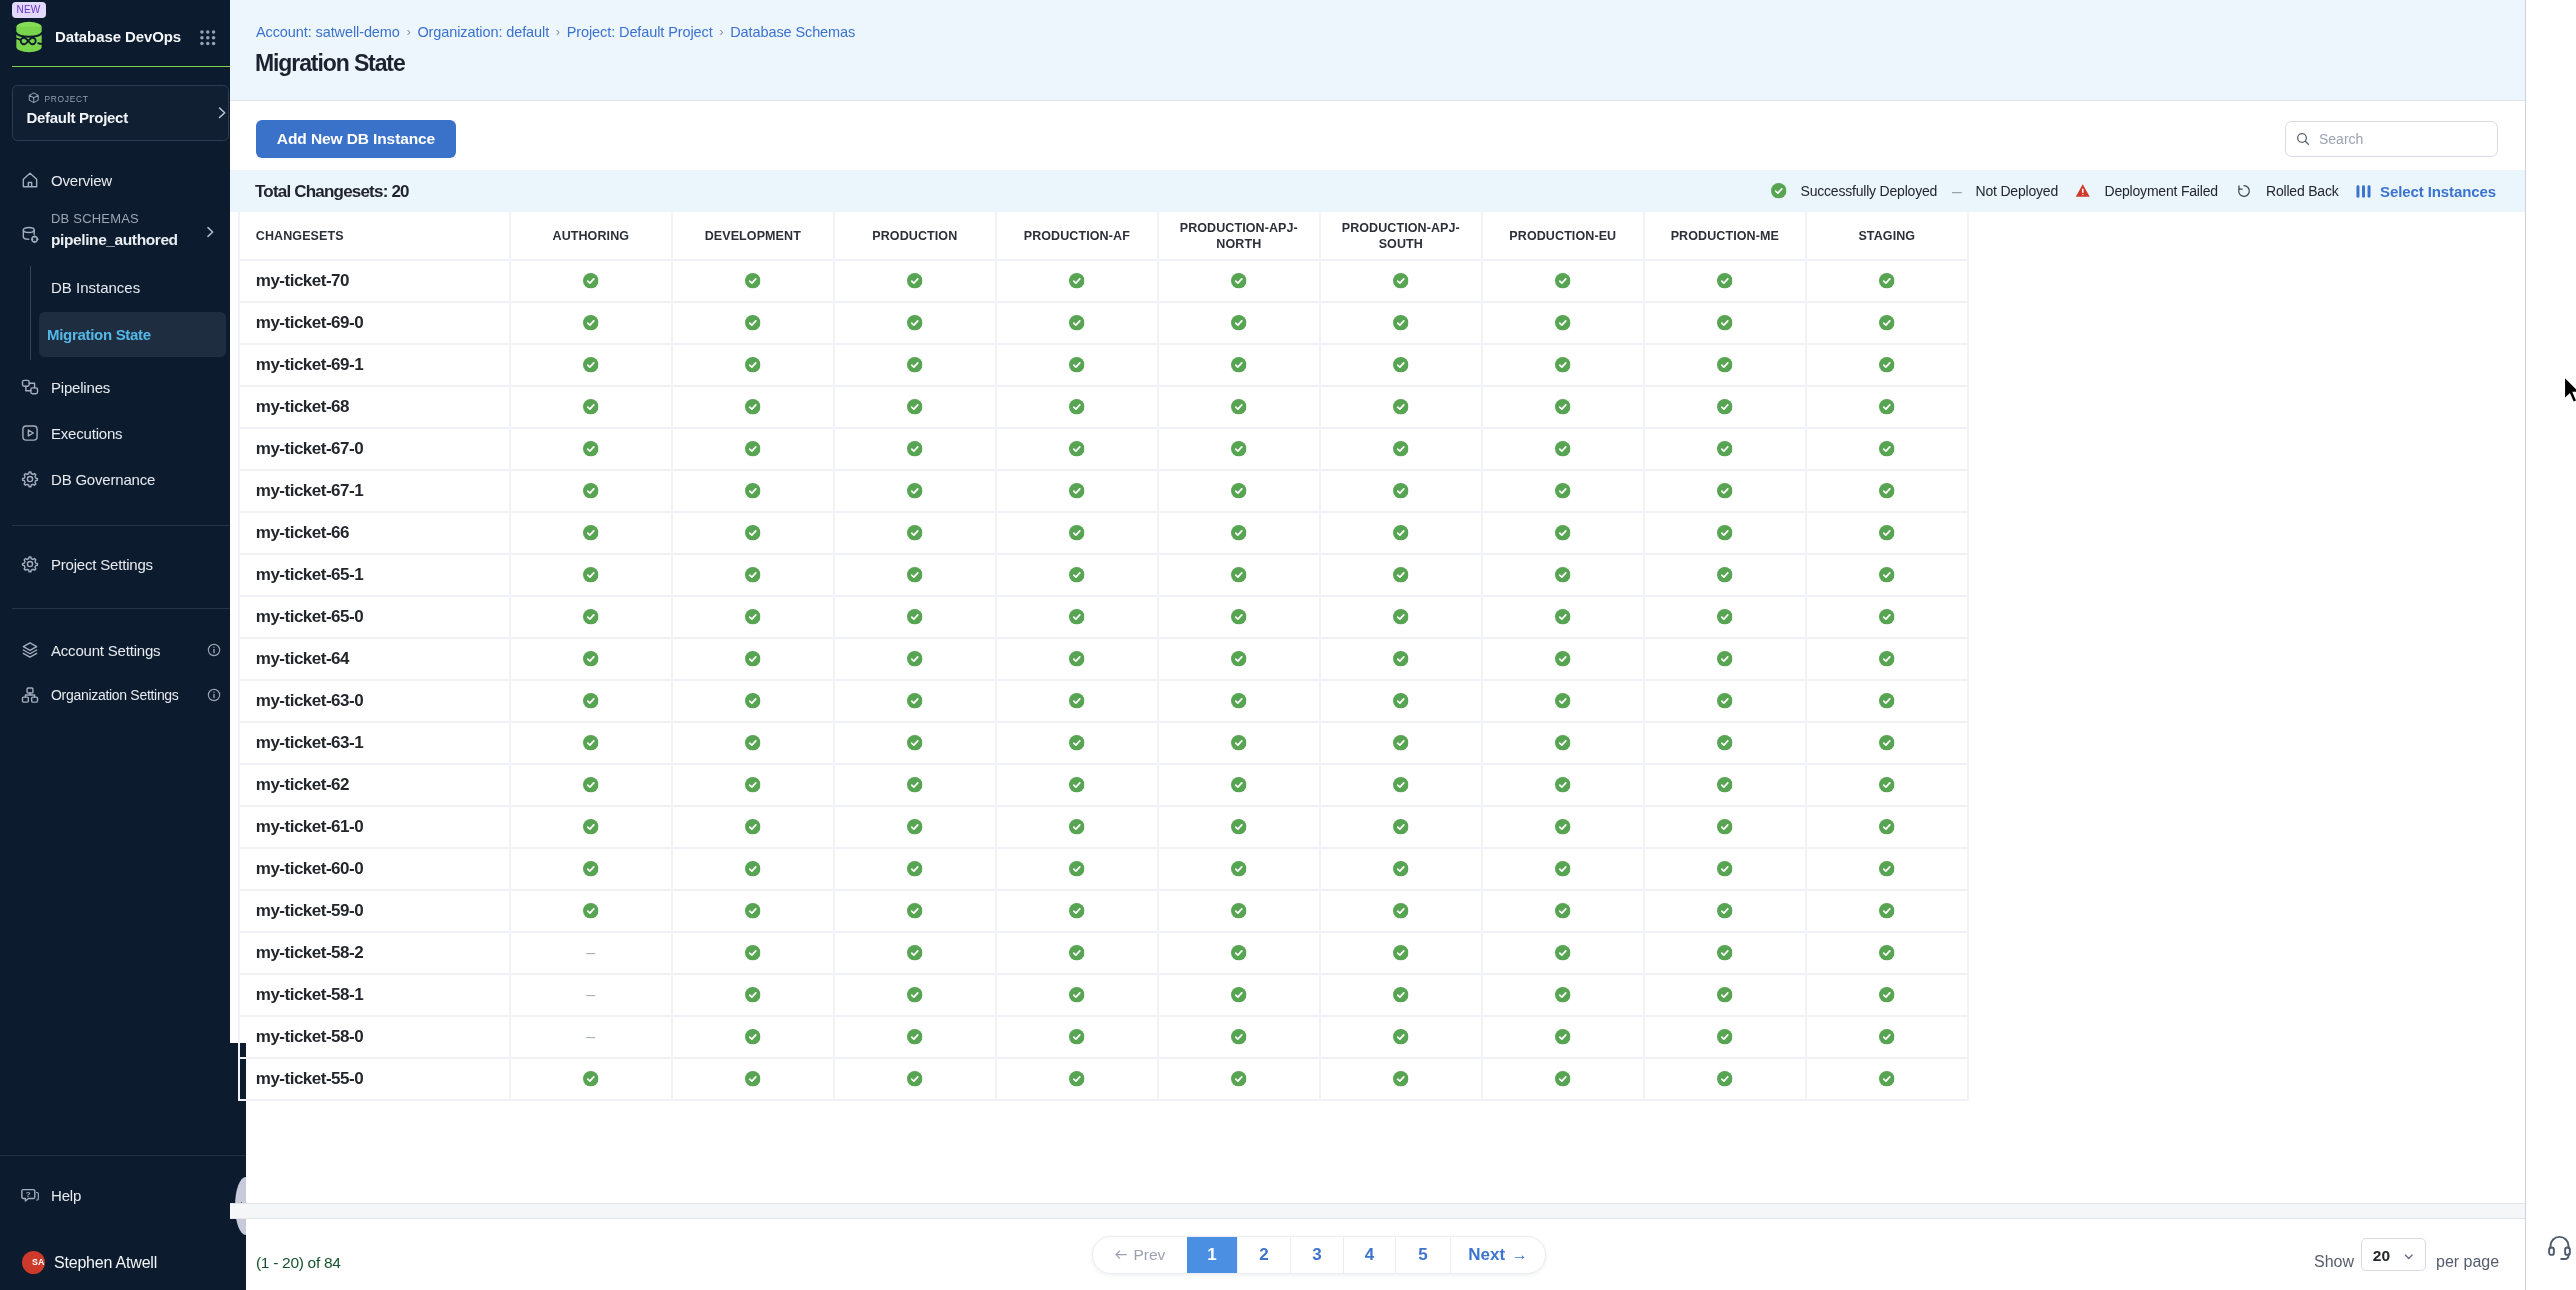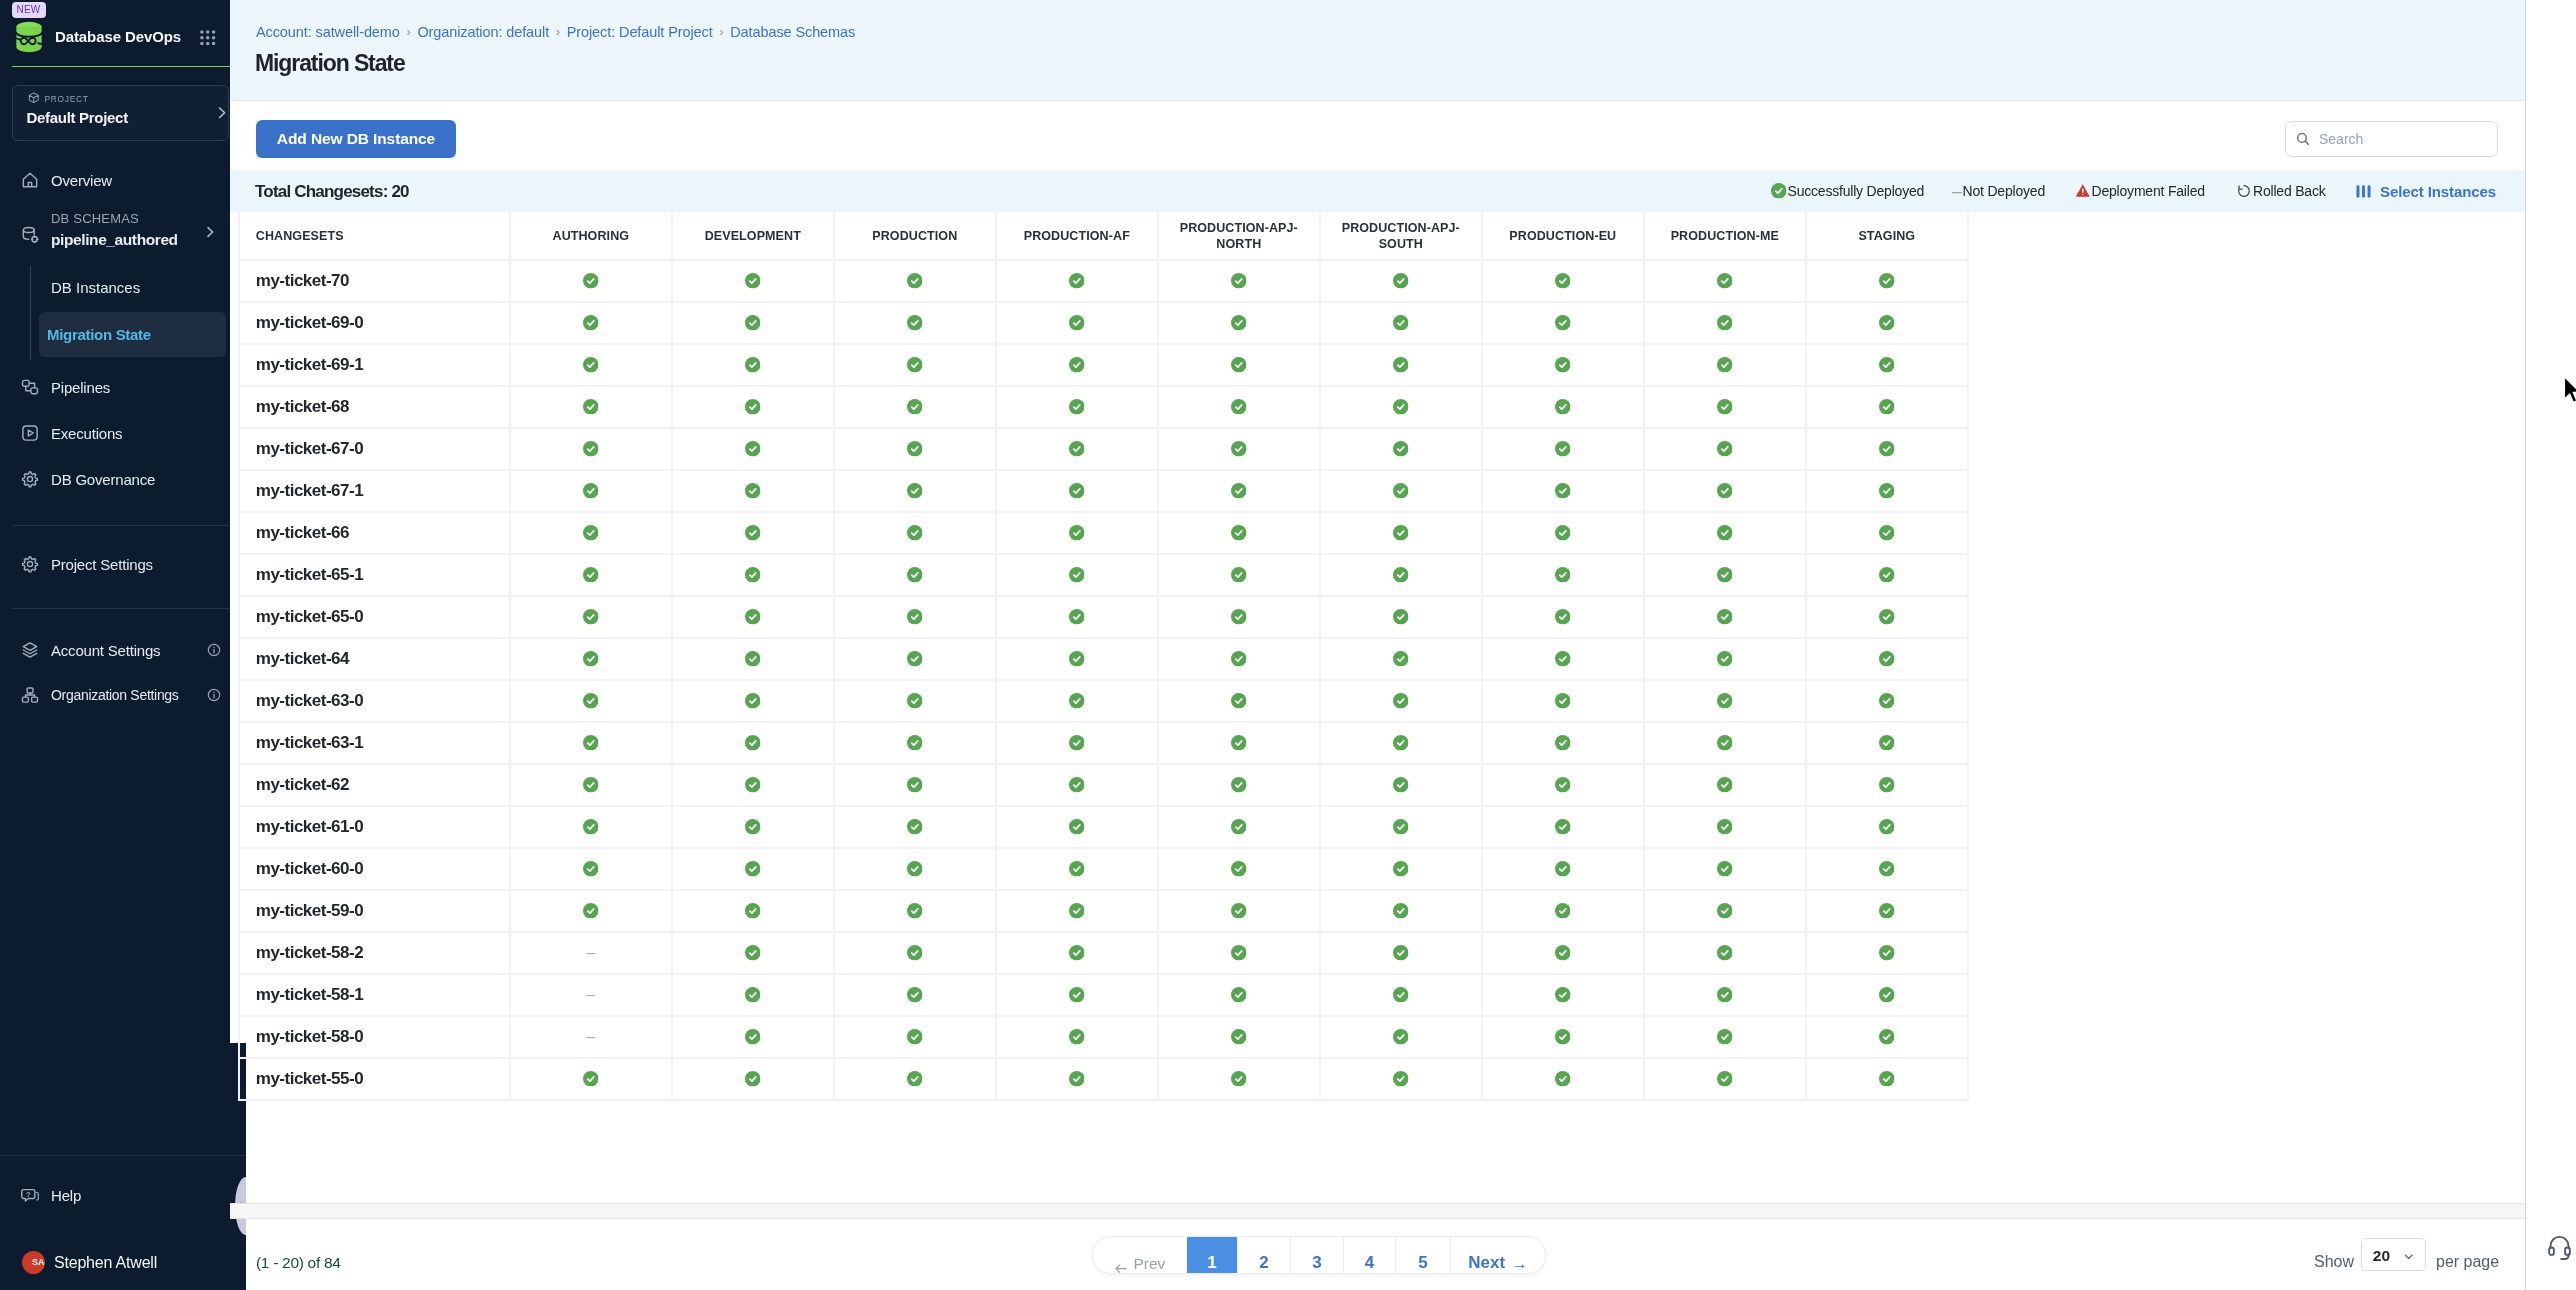--- a/index.html
+++ b/index.html
@@ -23,35 +23,35 @@
 #main{position:absolute;left:230px;top:0;width:2330px;height:1043px;background:#fff}
 #hband{position:absolute;left:0;top:0;width:2295px;height:101px;background:#edf6fd;border-bottom:1.3px solid #e3e7eb}
 #crumb{position:absolute;left:26px;top:23.6px;font-size:14.5px;color:#3b72ce;letter-spacing:-0.1px;white-space:nowrap}
 #crumb .gt{color:#8b93a7;font-size:13px;padding:0 6.7px;position:relative;top:-0.7px}
 #title{position:absolute;left:25px;top:50px;font-size:23px;font-weight:bold;color:#1d2130;letter-spacing:-1.1px}
 #btn{position:absolute;left:26px;top:120px;width:200px;height:38px;border-radius:6px;background:#3b72c9;color:#fff;font-size:15.5px;font-weight:bold;text-align:center;line-height:38px;letter-spacing:-0.1px}
 #search{position:absolute;left:2055px;top:121px;width:213px;height:36px;border-radius:6.7px;border:1.3px solid #d8dae3;background:#fff}
 #search span{position:absolute;left:33px;top:8.8px;font-size:14px;color:#9ba3b2}
 #lband{position:absolute;left:0;top:170px;width:2295px;height:42px;background:#eaf5fc}
 #tcs{position:absolute;left:25px;top:11.5px;font-size:17px;font-weight:bold;color:#22252e;letter-spacing:-0.8px}
-.litem{position:absolute;top:0;height:42px;display:flex;align-items:center;gap:1px;font-size:14px;color:#23262e;letter-spacing:-0.2px;white-space:nowrap}
+.litem{position:absolute;top:0;height:42px;display:flex;align-items:center;gap:14px;font-size:14px;color:#23262e;letter-spacing:-0.2px;white-space:nowrap}
 
 #tbl{position:absolute;left:7.8px;top:212px;border-left:2px solid #f2f3f8;border-right:2px solid #f2f3f8}
 .trow{display:flex;border-bottom:2px solid #f1f2f7}
 .th{height:47px;display:flex;align-items:center;justify-content:center;font-size:12.5px;font-weight:bold;color:#2b2f37;letter-spacing:0.1px;text-align:center;line-height:16px}
 .td{height:40px;display:flex;align-items:center;justify-content:center}
 .cname{justify-content:flex-start;padding-left:16px;font-size:17px;font-weight:bold;color:#23262b;letter-spacing:-0.5px}
 .cw{width:162px;border-left:2px solid #f2f3f8}
 .nw{width:269px}
 .dash{color:#a9aeb9;font-size:16px}
 
 #sstrip{position:absolute;left:0;top:1203px;width:2295px;height:15.5px;background:#f5f6f8;border-top:1.3px solid #e4e5e9;border-bottom:1.3px solid #e4e5e9}
 #count{position:absolute;left:26px;top:1254px;font-size:15.5px;color:#14532d;letter-spacing:-0.3px}
 #pagn{position:absolute;left:862px;top:1236px;width:454px;height:38px;border-radius:19px;background:#fff;border:1.3px solid #ecedf2;box-shadow:0 1.3px 4px rgba(40,48,70,.08);display:flex;overflow:hidden;font-size:17px}
-#pagn .pc{display:flex;align-items:flex-end;justify-content:center;border-left:1.3px solid #ecedf2}
+#pagn .pc{display:flex;align-items:center;justify-content:center;border-left:1.3px solid #ecedf2}
 #show20{position:absolute;left:2131px;top:1238px;width:65px;height:33px;border:1.3px solid #d7dae3;border-radius:4.7px;background:#fff}
 #rline{position:absolute;left:2295px;top:0;width:1.3px;height:1291px;background:#cdd0e2}
 #rstrip{position:absolute;left:2297px;top:0;width:33px;height:1291px;background:#fff}
 </style></head><body>
 <svg width="0" height="0" style="position:absolute">
     <symbol id="chk" viewBox="0 0 16 16">
       <circle cx="8" cy="8" r="8" fill="#57a452"></circle>
       <path d="M4.9 8.35 7.1 10.45 11.15 6" stroke="#fff" stroke-width="1.75" fill="none" stroke-linecap="round" stroke-linejoin="round"></path>
     </symbol>
   </svg>

